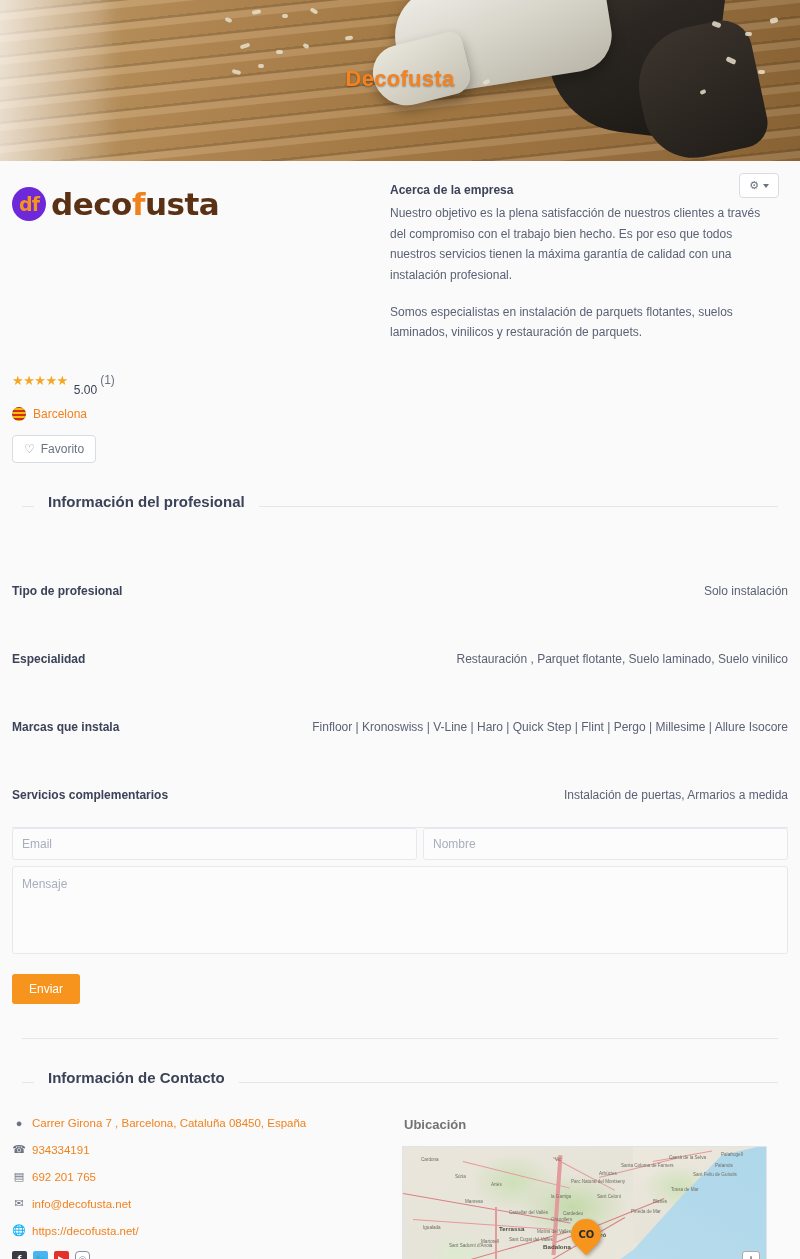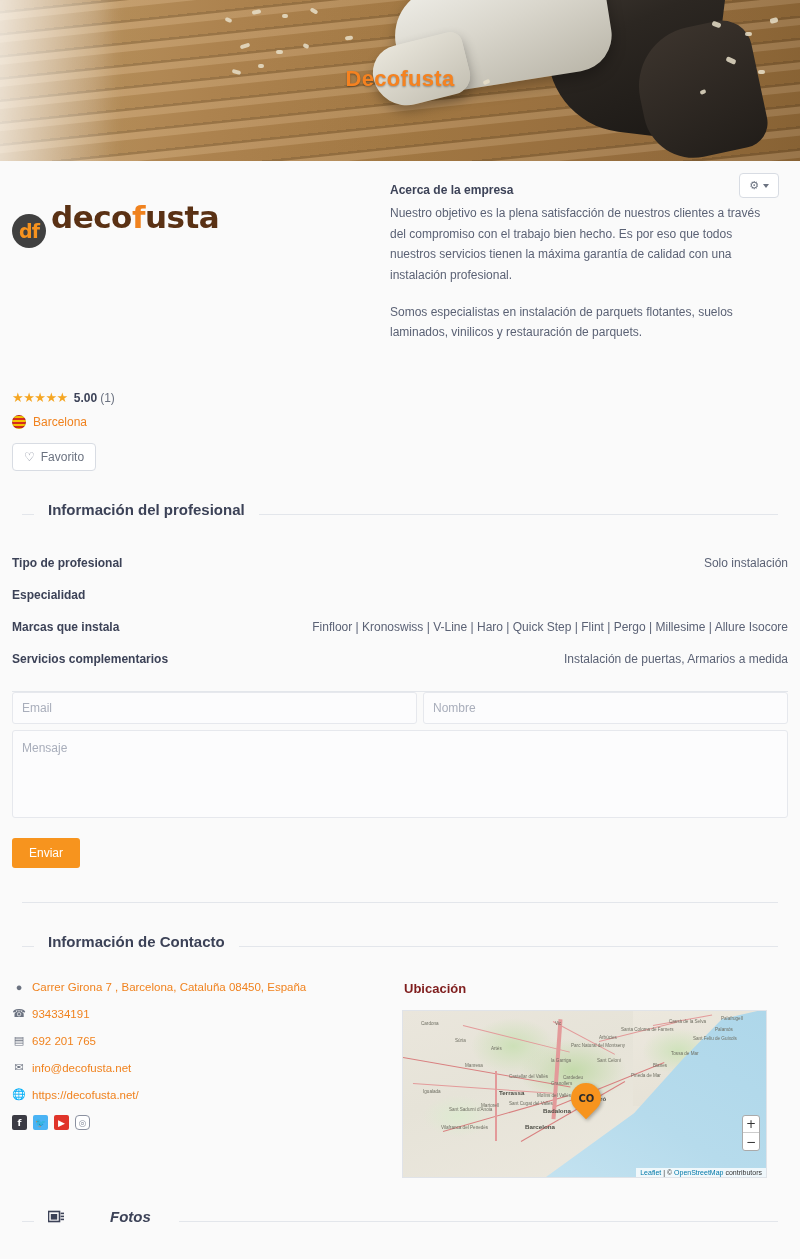--- a/index.html
+++ b/index.html
@@ -80,38 +80,37 @@
   .wrap { width: 800px; padding: 0 10px; }
 
   .profile-top { display: flex; padding: 22px 2px 0 2px; position: relative; }
   .profile-left { width: 370px; }
   .profile-right { flex: 1; padding-left: 8px; position: relative; }
 
   
   .logo { display: flex; align-items: center; margin-top: 4px; }
   .logo-badge {
     width: 34px; height: 34px; border-radius: 50%;
-    background: #404040;
+    background: #6d28d9;
     display: flex; align-items: center; justify-content: center;
     font-weight: bold; font-size: 19px; color: #f6921e;
     font-family: "DejaVu Sans", sans-serif;
     letter-spacing: -1px;
-    margin-top: 27px;
   }
   .logo-word {
     margin-left: 5px; font-size: 31px; font-weight: bold;
     letter-spacing: -0.5px; line-height: 1;
     font-family: "DejaVu Sans", sans-serif;
   }
   .logo-word .br { color: #5a3114; }
   .logo-word .or { color: #f0821e; }
 
   .rating-row { display:flex; align-items:center; margin-top: 142px; font-size: 12px; }
   .stars { color: #f5a623; font-size: 13px; letter-spacing: -0.5px; }
-  .rating-val { font-weight: bold; color: #3c4257; margin-left: 6px; font-size: 12px; }
+  .rating-val { font-weight: normal; color: #3c4257; margin-left: 6px; font-size: 12px; margin-top: 20px; }
   .rating-count { color: #6b7280; margin-left: 3px; font-size: 12px; }
 
   .loc-row { display:flex; align-items:center; margin-top: 10px; }
   .flag-cat {
     width: 14px; height: 14px; border-radius: 50%;
     background: repeating-linear-gradient(180deg,
       #f7c200 0px, #f7c200 2px, #d52b1e 2px, #d52b1e 4px);
     border: 1px solid rgba(0,0,0,.12);
     display:inline-block;
   }
@@ -152,21 +151,21 @@
   .sec-head span {
     position: relative; background: #fafafa; padding: 0 14px;
     margin-left: 24px; font-size: 15px; font-weight: bold; color: #3c4257;
     display:inline-flex; align-items:center; gap:7px;
   }
 
   
   .info-table { margin-top: 20px; padding: 0 2px; }
   .info-row { display:flex; justify-content: space-between; align-items: baseline; padding: 9px 0; }
   .info-label { font-size: 12px; font-weight: bold; color: #3c4257; }
-  .info-value { font-size: 12px; color: #5b6275; text-align: right; }
+  .info-value { font-size: 12px; color: #5b6275; text-align: right; margin-top: 36px; }
 
   .hr-soft { border: 0; border-top: 1px solid #e3e6eb; margin: 16px 2px 0 2px; }
 
   
   .form-title { font-size: 12px; font-weight: bold; margin: 18px 0 10px 2px; color:#3c4257; }
   .form-row { display: flex; gap: 6px; padding: 0 2px; }
   .inp {
     border: 1px solid #e6e8ed; background: #fcfcfd;
     border-radius: 3px; padding: 8px 9px;
     font-size: 12px; color: #3c4257;
@@ -193,21 +192,21 @@
   .c-row { display:flex; align-items:center; margin-bottom: 14px; }
   .c-ic { width: 14px; color: #6b7280; font-size: 11px; text-align:center; flex:none; }
   .c-tx { color: #f0821e; font-size: 11.5px; margin-left: 6px; }
   .socials { display:flex; gap: 6px; margin-top: 2px; }
   .soc { width: 15px; height: 15px; border-radius: 2px; display:flex; align-items:center; justify-content:center; font-size:9px; color:#fff; font-weight:bold; font-family:"DejaVu Sans",sans-serif; }
   .soc.fb { background:#3b3b44; }
   .soc.tw { background:#4ab3f4; }
   .soc.yt { background:#e0342a; }
   .soc.ig { background:#fff; border:1.4px solid #8b91a0; color:#8b91a0; border-radius:4px; }
 
-  .ubi-title { font-size: 13px; font-weight: bold; color: #7f1d1d; margin: 0 0 14px 2px; }
+  .ubi-title { font-size: 13px; font-weight: bold; color: #737373; margin: 0 0 14px 2px; }
 
   
   .map {
     position: relative; width: 365px; height: 168px;
     border: 1px solid #e0e3e8; overflow: hidden;
     background: #b9dced;
   }
   .map-land {
     position:absolute; left:0; top:0; width: 250px; height: 168px;
     background:
@@ -339,20 +338,21 @@
       <span>Información del profesional</span>
     </div>
 
     <div class="info-table">
       <div class="info-row">
         <div class="info-label">Tipo de profesional</div>
         <div class="info-value">Solo instalación</div>
       </div>
       <div class="info-row">
         <div class="info-label">Especialidad</div>
+        <div class="info-value">Restauración , Parquet flotante, Suelo laminado, Suelo vinilico</div>
       </div>
       <div class="info-row">
         <div class="info-label">Marcas que instala</div>
         <div class="info-value">Finfloor | Kronoswiss | V-Line | Haro | Quick Step | Flint | Pergo | Millesime | Allure Isocore</div>
       </div>
       <div class="info-row">
         <div class="info-label">Servicios complementarios</div>
         <div class="info-value">Instalación de puertas, Armarios a medida</div>
       </div>
     </div>

